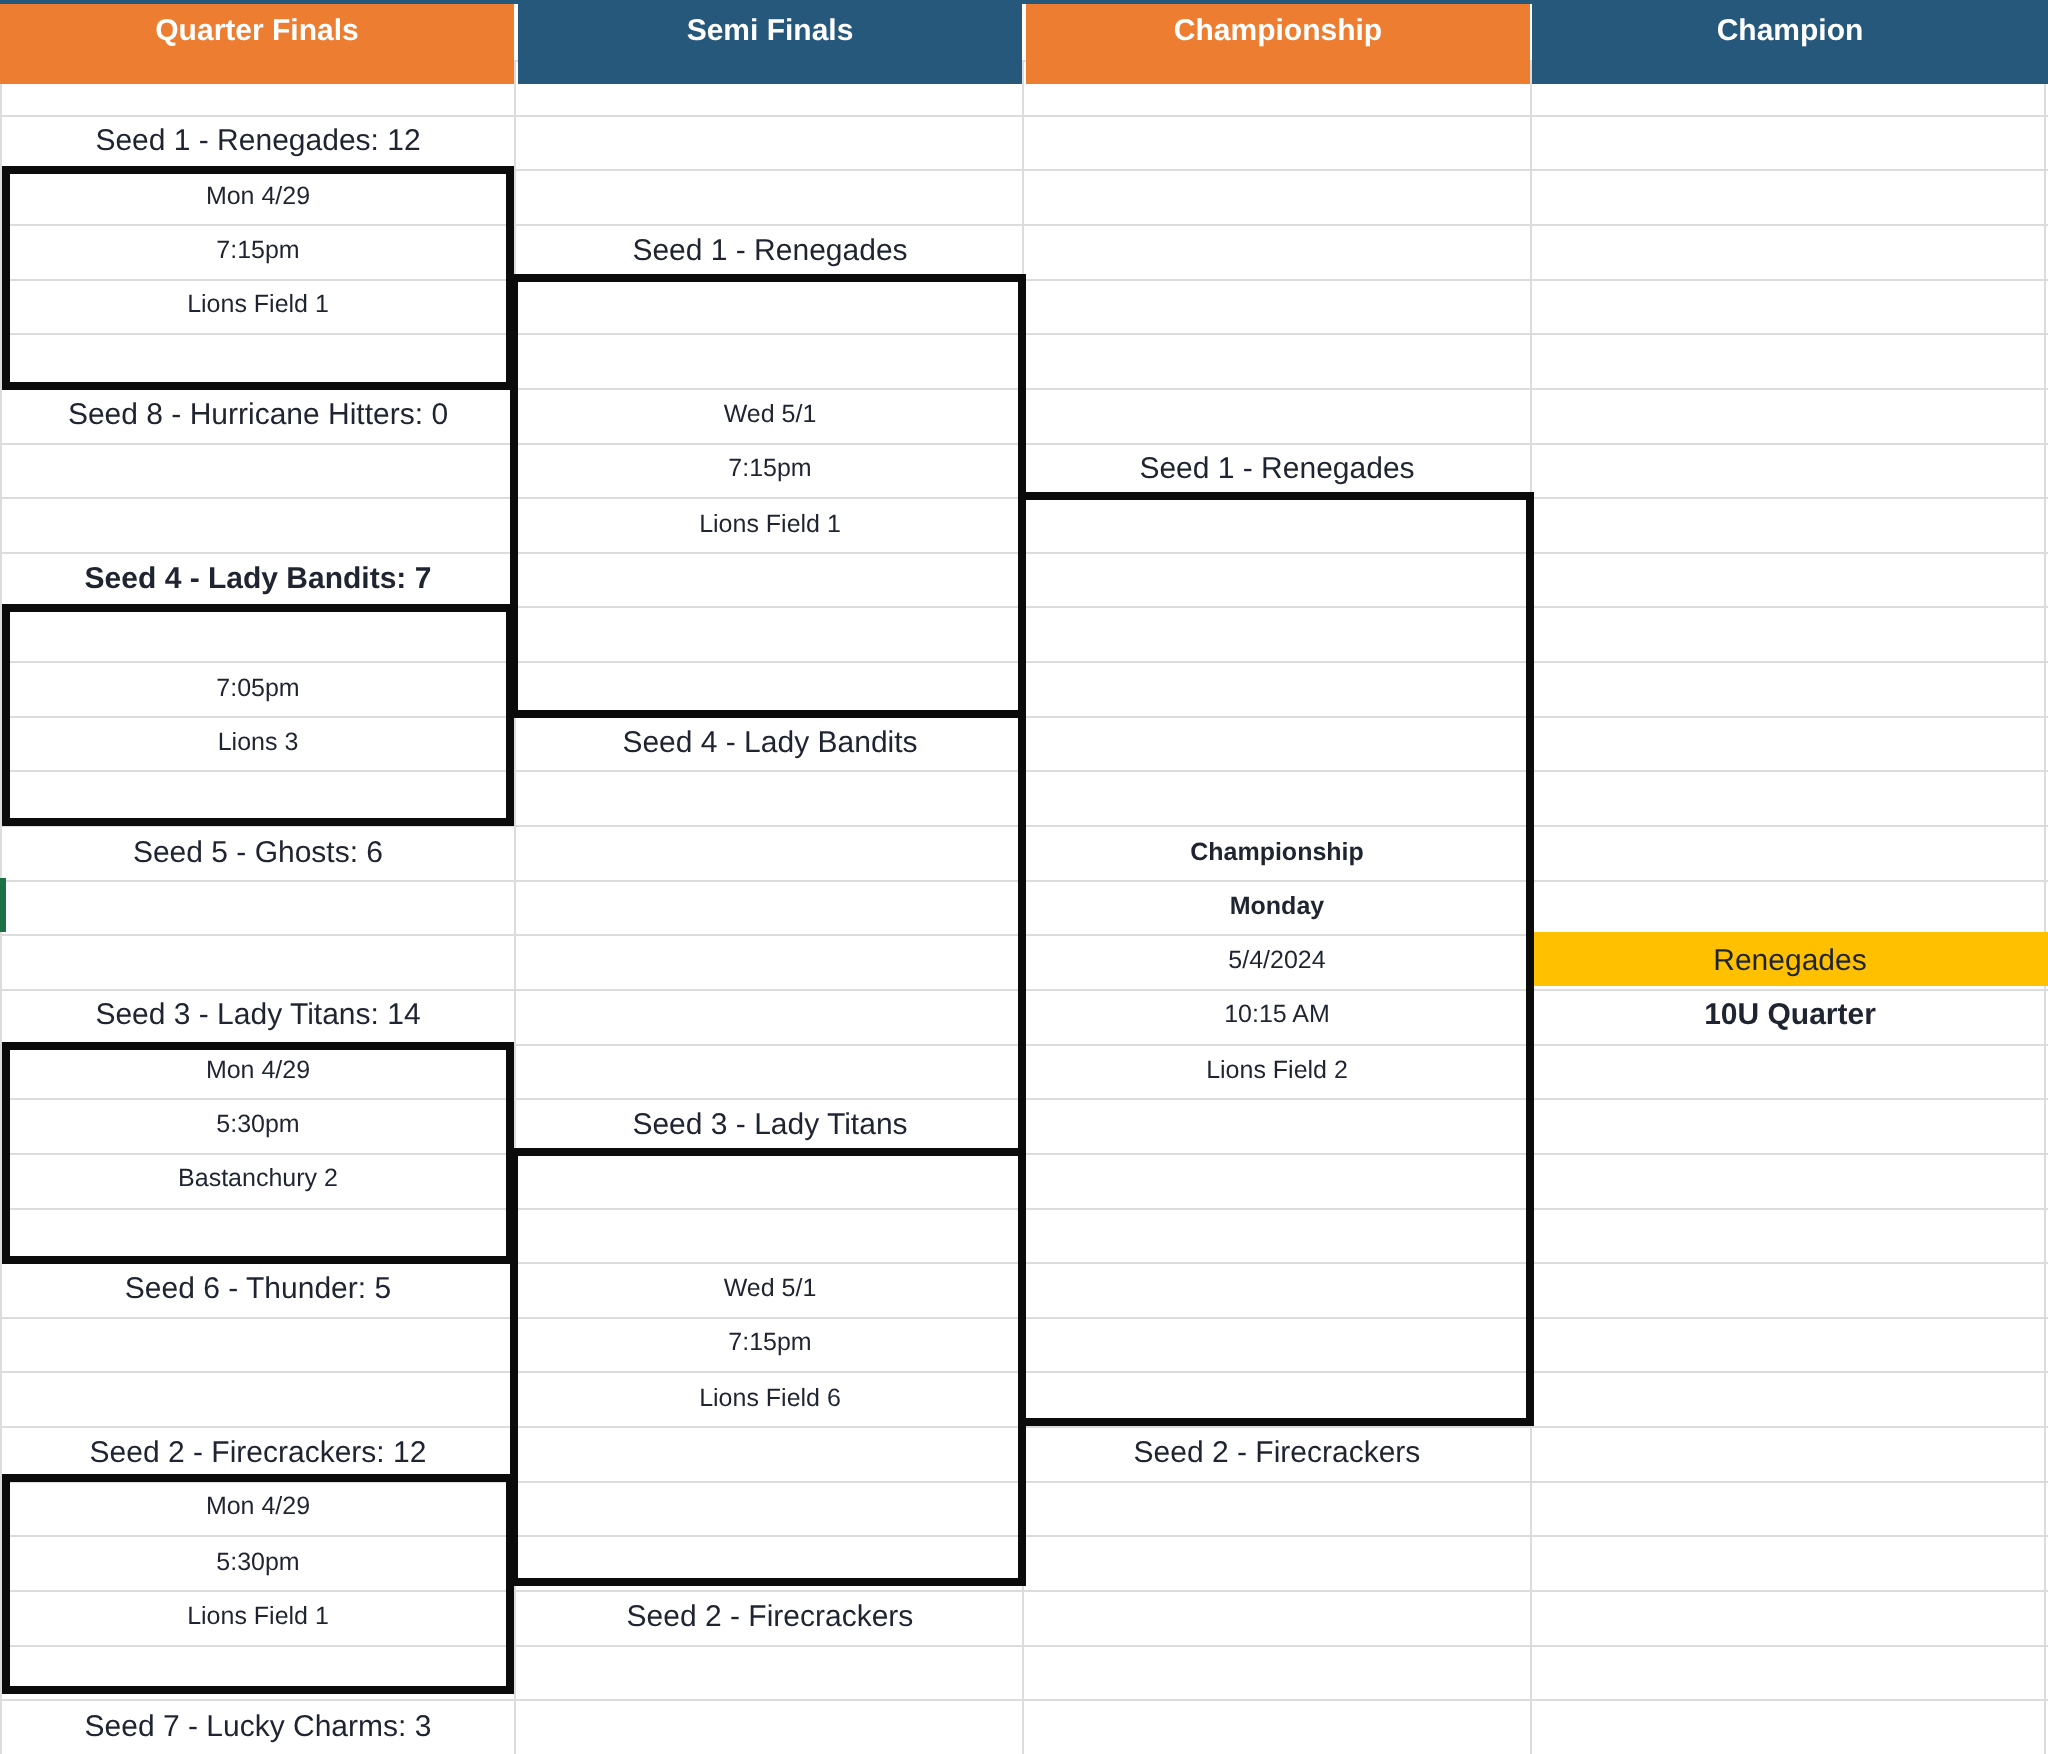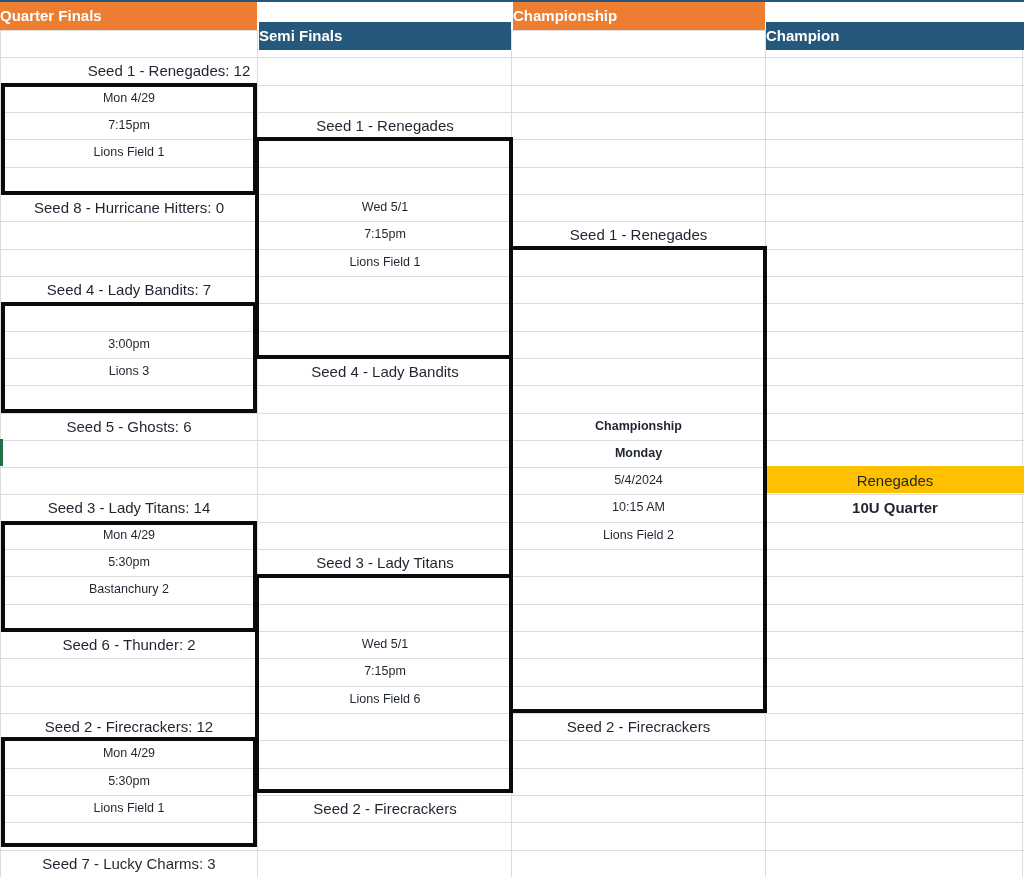--- a/index.html
+++ b/index.html
@@ -14,25 +14,25 @@
     border-top:1px solid var(--gridline,#DCDCDC);
     background:repeating-linear-gradient(
       to bottom,
       transparent 0px, transparent 26.3226px,
       var(--gridline,#DCDCDC) 26.3226px, var(--gridline,#DCDCDC) 27.3226px);
   }
   .vgrid{position:absolute;top:30px;height:847px;width:1px;background:var(--gridline,#DCDCDC);}
   
   .topline{position:absolute;left:0;top:0;width:1024px;height:2px;background:var(--header-navy,#26587C);}
   .hcell{
-    position:absolute;top:2px;height:28px;line-height:28px;
-    font-weight:bold;font-size:15px;color:#fff;
+    position:absolute;top:2px;height:40px;line-height:28px;
+    text-align:center;font-weight:bold;font-size:15px;color:#fff;
   }
   .hc-orange{background:var(--header-orange,#ED7D31);}
-  .hc-navy{background:var(--header-navy,#26587C);margin-top:20px;}
+  .hc-navy{background:var(--header-navy,#26587C);}
   
   .bx{position:absolute;border:4px solid var(--line-black,#0B0B0B);background:transparent;box-sizing:border-box;}
   
   .cell{position:absolute;height:27px;line-height:27px;text-align:center;white-space:nowrap;}
   .ca{left:0;width:258px;}
   .cb{left:258px;width:254px;}
   .cc{left:512px;width:253px;}
   .cd{left:766px;width:258px;}
   .seed{font-size:15px;}
   .det{font-size:12.5px;}
@@ -63,36 +63,36 @@
   <div class="greenmark"></div>
 
   <div class="bx" style="left:1px;top:83px;width:256px;height:112px;"></div>
   <div class="bx" style="left:1px;top:302px;width:256px;height:111px;"></div>
   <div class="bx" style="left:1px;top:521px;width:256px;height:111px;"></div>
   <div class="bx" style="left:1px;top:737px;width:256px;height:110px;"></div>
   <div class="bx" style="left:255px;top:137px;width:258px;height:222px;"></div>
   <div class="bx" style="left:255px;top:574px;width:258px;height:219px;"></div>
   <div class="bx" style="left:509px;top:246px;width:258px;height:467px;"></div>
 
-  <div class="cell ca seed" style="top: 57.3226px; margin-left: 40px;">Seed 1 - Renegades: 12</div>
+  <div class="cell ca seed" style="top: 57.3226px;">Seed 1 - Renegades: 12</div>
   <div class="cell ca det" style="top: 84.6452px;">Mon 4/29</div>
   <div class="cell ca det" style="top: 111.968px;">7:15pm</div>
   <div class="cell ca det" style="top: 139.29px;">Lions Field 1</div>
   <div class="cell ca seed" style="top: 193.936px;">Seed 8 - Hurricane Hitters: 0</div>
 
-  <div class="cell ca seed" style="top: 275.903px;">Seed 4 - Lady Bandits: 7</div>
-  <div class="cell ca det" style="top: 330.549px;">3:00pm</div>
+  <div class="cell ca seed" style="top: 275.903px; font-weight: bold;">Seed 4 - Lady Bandits: 7</div>
+  <div class="cell ca det" style="top: 330.549px;">7:05pm</div>
   <div class="cell ca det" style="top: 357.871px;">Lions 3</div>
   <div class="cell ca seed" style="top: 412.516px;">Seed 5 - Ghosts: 6</div>
 
   <div class="cell ca seed" style="top: 494.484px;">Seed 3 - Lady Titans: 14</div>
   <div class="cell ca det" style="top: 521.807px;">Mon 4/29</div>
   <div class="cell ca det" style="top: 549.129px;">5:30pm</div>
   <div class="cell ca det" style="top: 576.452px;">Bastanchury 2</div>
-  <div class="cell ca seed" style="top: 631.097px;">Seed 6 - Thunder: 2</div>
+  <div class="cell ca seed" style="top: 631.097px;">Seed 6 - Thunder: 5</div>
 
   <div class="cell ca seed" style="top: 713.065px;">Seed 2 - Firecrackers: 12</div>
   <div class="cell ca det" style="top: 740.388px;">Mon 4/29</div>
   <div class="cell ca det" style="top: 767.71px;">5:30pm</div>
   <div class="cell ca det" style="top: 795.033px;">Lions Field 1</div>
   <div class="cell ca seed" style="top: 849.678px;">Seed 7 - Lucky Charms: 3</div>
 
   <div class="cell cb seed" style="top: 111.968px;">Seed 1 - Renegades</div>
   <div class="cell cb det" style="top: 193.936px;">Wed 5/1</div>
   <div class="cell cb det" style="top: 221.258px;">7:15pm</div>

